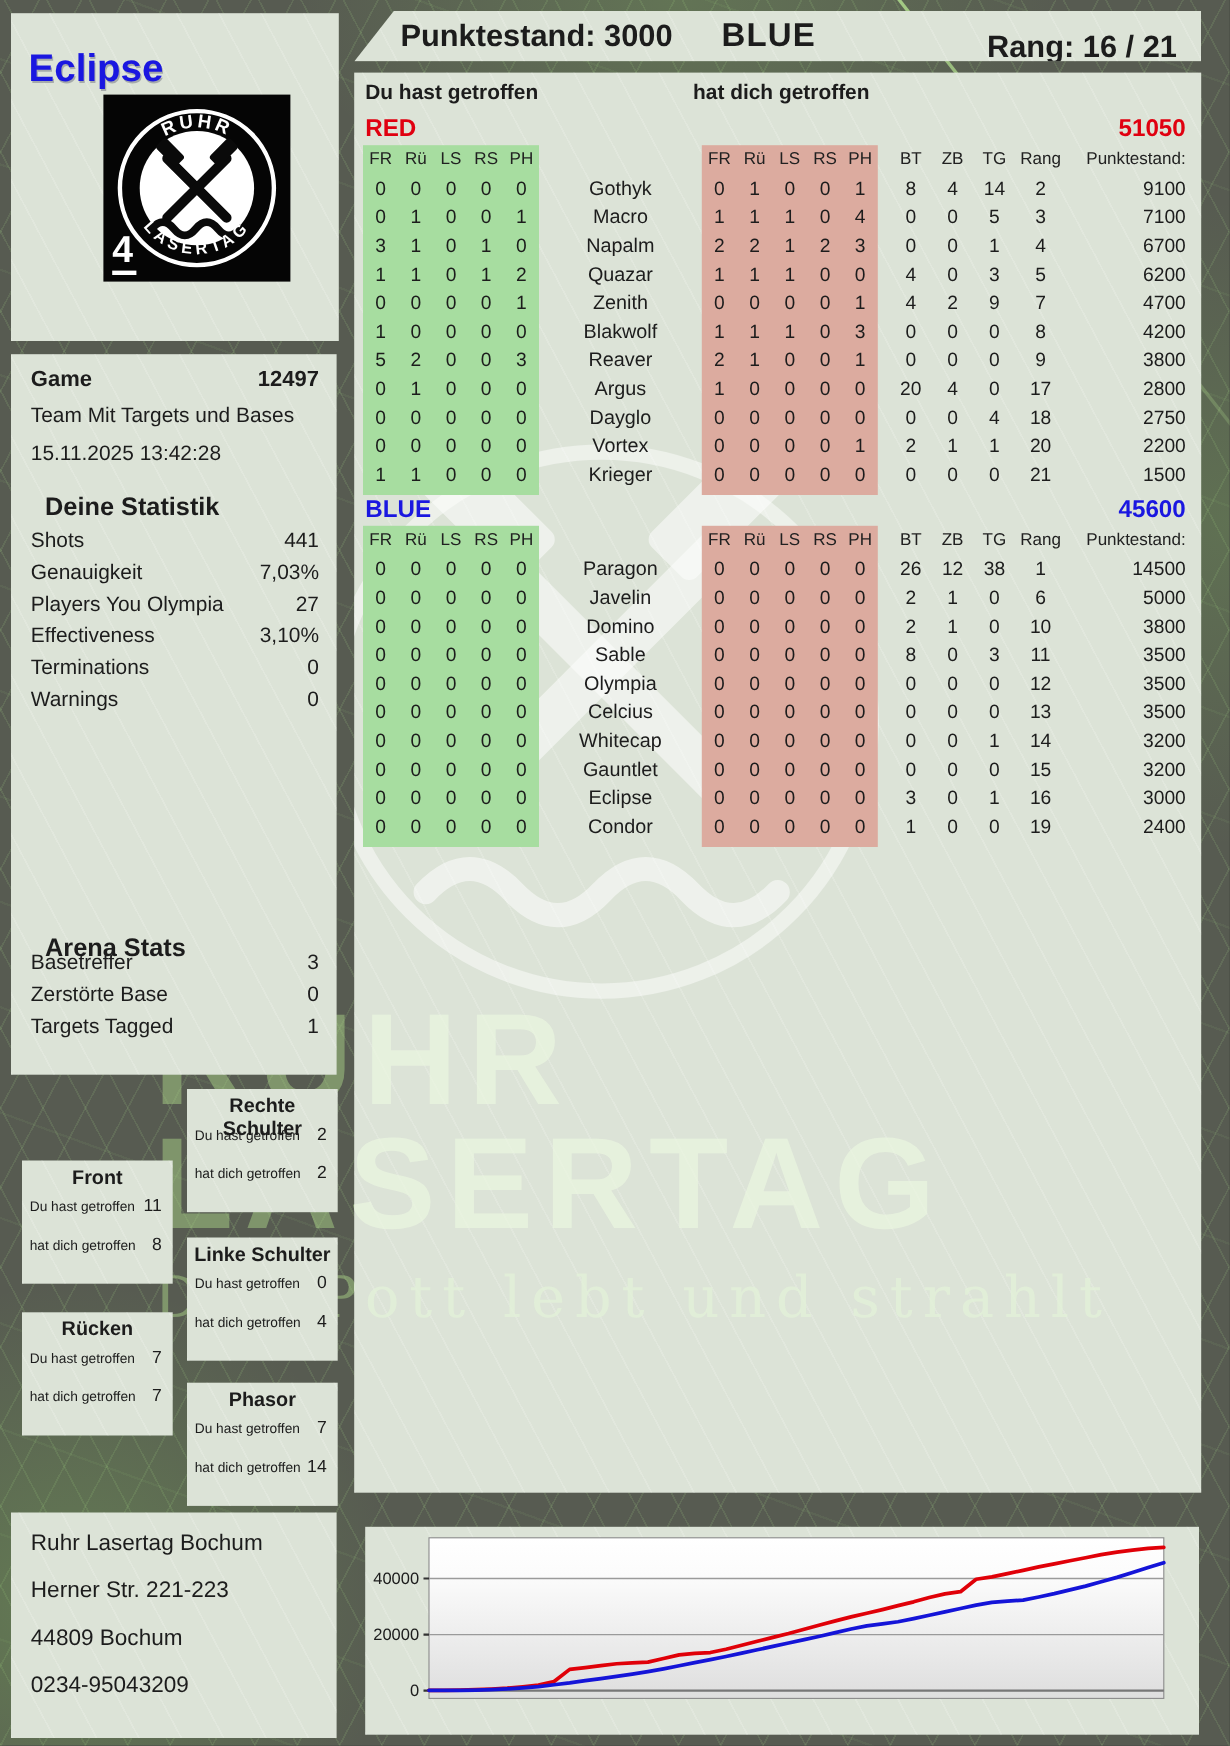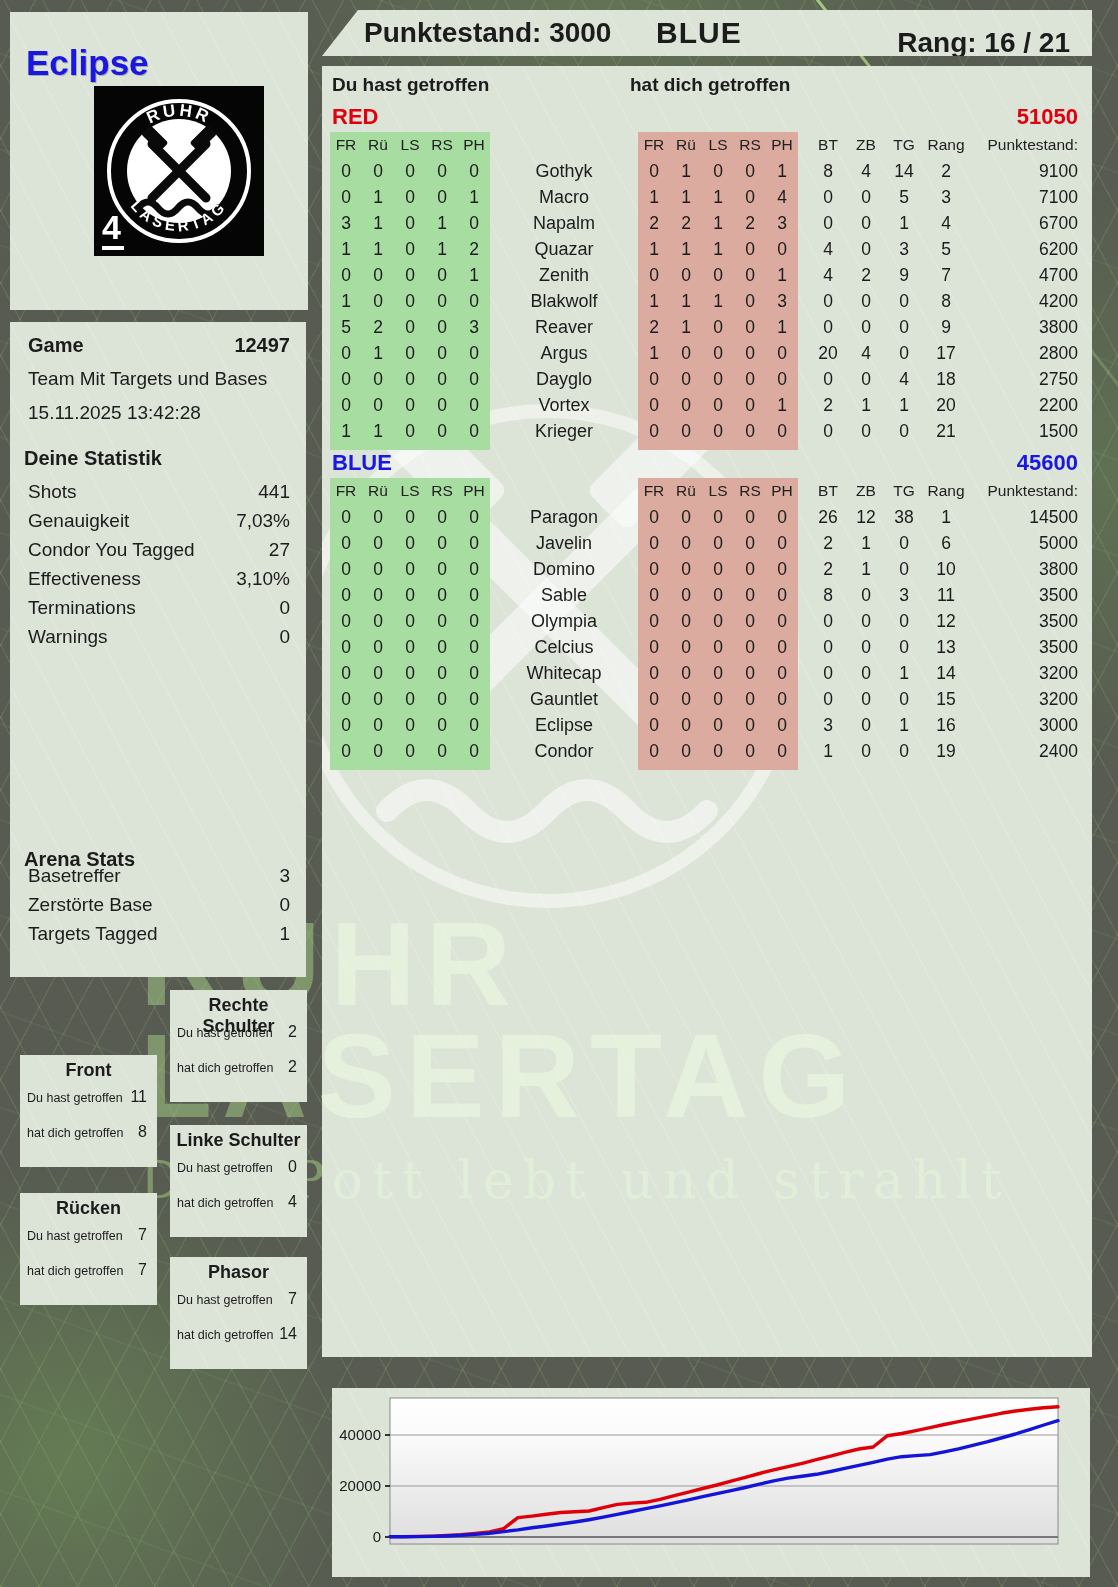--- a/index.html
+++ b/index.html
@@ -63,21 +63,21 @@
   .sp{width:11px;}
   .c-sm{width:38px;text-align:center;}
   .c-rang{width:46px;text-align:center;}
   .c-score{flex:1;text-align:right;padding-right:6px;}
 
   
   .tile-game{left:10px;top:322px;width:296px;height:655px;}
   .g-row{position:absolute;left:18px;right:16px;display:flex;justify-content:space-between;font-size:19px;}
   .g-head{top:12px;font-weight:800;font-size:20px;}
   .g-mode{top:46px;} .g-date{top:80px;}
-  .sec-title{position:absolute;left:14px;font-weight:800;font-size:20px;}
+  .sec-title{position:absolute;left:31px;font-weight:800;font-size:23px;}
   .stat-list{position:absolute;left:18px;right:16px;}
   .stat-row{display:flex;justify-content:space-between;font-size:19px;height:29px;align-items:center;}
 
   
   .bp-box{width:137px;height:112px;}
   .bp0{left:170px;top:990px;} .bp1{left:20px;top:1055px;} .bp2{left:170px;top:1125px;}
   .bp3{left:20px;top:1193px;} .bp4{left:170px;top:1257px;}
   .bp-title{text-align:center;font-weight:800;font-size:18px;margin-top:5px;}
   .bp-row{position:absolute;left:7px;right:10px;display:flex;justify-content:space-between;align-items:baseline;}
   .bp-row .lab{font-size:12.5px;} .bp-row .val{font-size:16px;}
@@ -636,21 +636,21 @@
     <div class="stat-list" style="top:155px" id="stat-rows">
         <div class="stat-row">
           <span class="lab">Shots</span>
           <span class="val">441</span>
         </div>
         <div class="stat-row">
           <span class="lab">Genauigkeit</span>
           <span class="val">7,03%</span>
         </div>
         <div class="stat-row">
-          <span class="lab">Condor You Tagged</span>
+          <span class="lab">Players You Olympia</span>
           <span class="val">27</span>
         </div>
         <div class="stat-row">
           <span class="lab">Effectiveness</span>
           <span class="val">3,10%</span>
         </div>
         <div class="stat-row">
           <span class="lab">Terminations</span>
           <span class="val">0</span>
         </div>
@@ -725,20 +725,28 @@
       <div class="bp-row r1">
         <span class="lab">Du hast getroffen</span>
         <span class="val">7</span>
       </div>
       <div class="bp-row r2">
         <span class="lab">hat dich getroffen</span>
         <span class="val">14</span>
       </div>
     </section>
 
+  <section class="tile tile-address">
+    <div id="address-lines">
+        <div class="addr-line" style="top: 16px;">Ruhr Lasertag Bochum</div>
+        <div class="addr-line" style="top: 59px;">Herner Str. 221-223</div>
+        <div class="addr-line" style="top: 102px;">44809 Bochum</div>
+        <div class="addr-line" style="top: 145px;">0234-95043209</div>
+      </div>
+  </section>
 
   <section class="tile tile-chart">
     <svg id="chart-svg" width="758" height="189">
         <defs>
           <linearGradient id="pg" x1="0" y1="0" x2="0" y2="1">
             <stop offset="0" stop-color="#ffffff"></stop>
             <stop offset="0.25" stop-color="#fbfbfb"></stop>
             <stop offset="1" stop-color="#dedede"></stop>
           </linearGradient>
         </defs>

